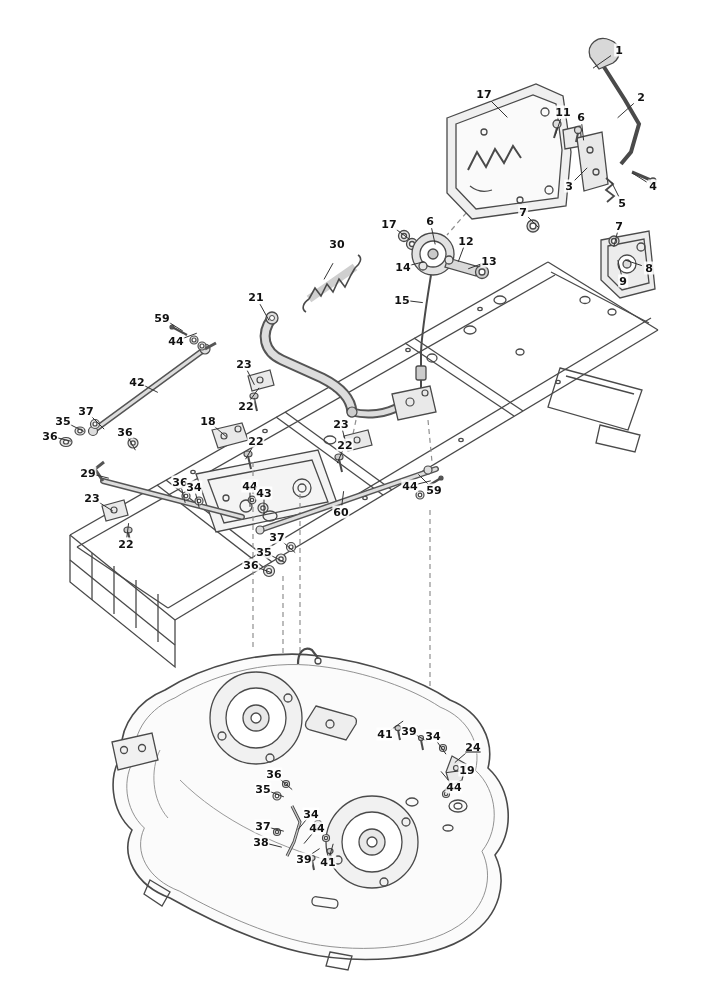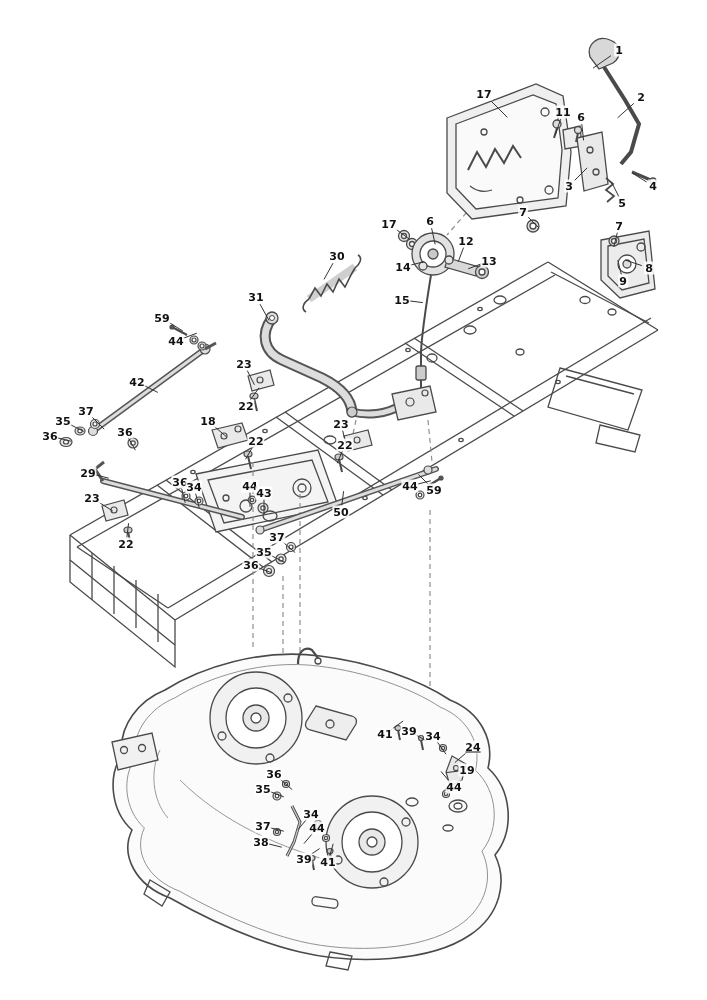--- a/index.html
+++ b/index.html
@@ -388,23 +388,23 @@
       <div class="callout" style="left: 622px; top: 203px; color: rgb(17, 17, 17);">5</div>
       <div class="callout" style="left: 523px; top: 212px; color: rgb(17, 17, 17);">7</div>
       <div class="callout" style="left: 619px; top: 226px; color: rgb(17, 17, 17);">7</div>
       <div class="callout" style="left: 389px; top: 224px; color: rgb(17, 17, 17);">17</div>
       <div class="callout" style="left: 430px; top: 221px; color: rgb(17, 17, 17);">6</div>
       <div class="callout" style="left: 466px; top: 241px; color: rgb(17, 17, 17);">12</div>
       <div class="callout" style="left: 489px; top: 261px; color: rgb(17, 17, 17);">13</div>
       <div class="callout" style="left: 403px; top: 267px; color: rgb(17, 17, 17);">14</div>
       <div class="callout" style="left: 649px; top: 268px; color: rgb(17, 17, 17);">8</div>
       <div class="callout" style="left: 623px; top: 281px; color: rgb(17, 17, 17);">9</div>
-      <div class="callout" style="left: 337px; top: 256px; color: rgb(17, 17, 17);">30</div>
+      <div class="callout" style="left: 337px; top: 244px; color: rgb(17, 17, 17);">30</div>
       <div class="callout" style="left: 402px; top: 300px; color: rgb(17, 17, 17);">15</div>
-      <div class="callout" style="left: 256px; top: 297px; color: rgb(17, 17, 17);">31</div>
+      <div class="callout" style="left: 256px; top: 297px; color: rgb(17, 17, 17);">21</div>
       <div class="callout" style="left: 162px; top: 318px; color: rgb(17, 17, 17);">59</div>
       <div class="callout" style="left: 176px; top: 341px; color: rgb(17, 17, 17);">44</div>
       <div class="callout" style="left: 244px; top: 364px; color: rgb(17, 17, 17);">23</div>
       <div class="callout" style="left: 137px; top: 382px; color: rgb(17, 17, 17);">42</div>
       <div class="callout" style="left: 246px; top: 406px; color: rgb(17, 17, 17);">22</div>
       <div class="callout" style="left: 86px; top: 411px; color: rgb(17, 17, 17);">37</div>
       <div class="callout" style="left: 63px; top: 421px; color: rgb(17, 17, 17);">35</div>
       <div class="callout" style="left: 50px; top: 436px; color: rgb(17, 17, 17);">36</div>
       <div class="callout" style="left: 125px; top: 432px; color: rgb(17, 17, 17);">36</div>
       <div class="callout" style="left: 208px; top: 421px; color: rgb(17, 17, 17);">18</div>
@@ -412,21 +412,21 @@
       <div class="callout" style="left: 341px; top: 424px; color: rgb(17, 17, 17);">23</div>
       <div class="callout" style="left: 345px; top: 445px; color: rgb(17, 17, 17);">22</div>
       <div class="callout" style="left: 88px; top: 473px; color: rgb(17, 17, 17);">29</div>
       <div class="callout" style="left: 180px; top: 482px; color: rgb(17, 17, 17);">36</div>
       <div class="callout" style="left: 194px; top: 487px; color: rgb(17, 17, 17);">34</div>
       <div class="callout" style="left: 250px; top: 486px; color: rgb(17, 17, 17);">44</div>
       <div class="callout" style="left: 264px; top: 493px; color: rgb(17, 17, 17);">43</div>
       <div class="callout" style="left: 92px; top: 498px; color: rgb(17, 17, 17);">23</div>
       <div class="callout" style="left: 410px; top: 486px; color: rgb(17, 17, 17);">44</div>
       <div class="callout" style="left: 434px; top: 490px; color: rgb(17, 17, 17);">59</div>
-      <div class="callout" style="left: 341px; top: 512px; color: rgb(17, 17, 17);">50</div>
+      <div class="callout" style="left: 341px; top: 512px; color: rgb(17, 17, 17);">60</div>
       <div class="callout" style="left: 126px; top: 544px; color: rgb(17, 17, 17);">22</div>
       <div class="callout" style="left: 277px; top: 537px; color: rgb(17, 17, 17);">37</div>
       <div class="callout" style="left: 264px; top: 552px; color: rgb(17, 17, 17);">35</div>
       <div class="callout" style="left: 251px; top: 565px; color: rgb(17, 17, 17);">36</div>
       <div class="callout" style="left: 385px; top: 734px; color: rgb(17, 17, 17);">41</div>
       <div class="callout" style="left: 409px; top: 731px; color: rgb(17, 17, 17);">39</div>
       <div class="callout" style="left: 433px; top: 736px; color: rgb(17, 17, 17);">34</div>
       <div class="callout" style="left: 473px; top: 747px; color: rgb(17, 17, 17); text-decoration: underline;">24</div>
       <div class="callout" style="left: 467px; top: 770px; color: rgb(17, 17, 17);">19</div>
       <div class="callout" style="left: 454px; top: 787px; color: rgb(17, 17, 17);">44</div>

